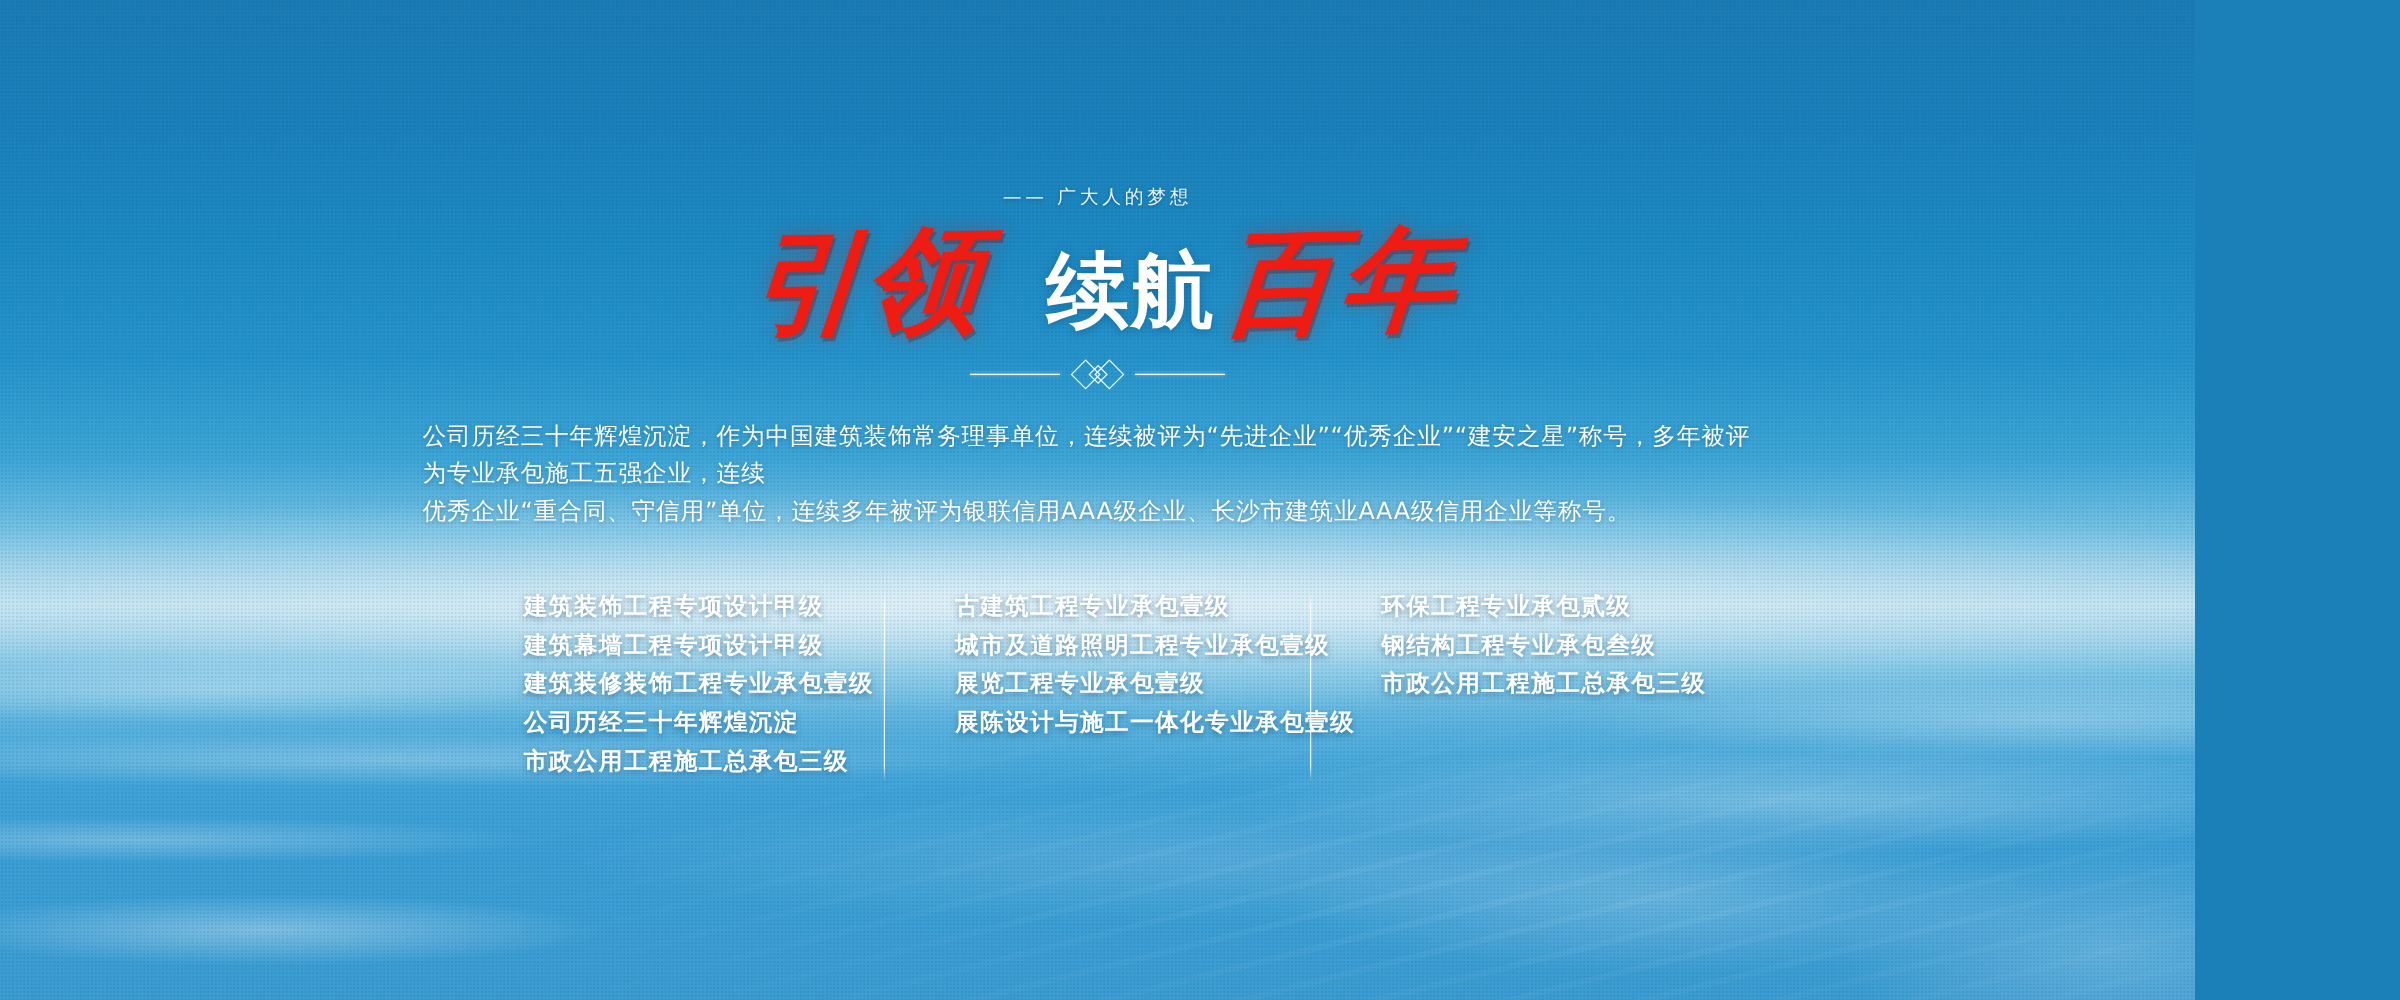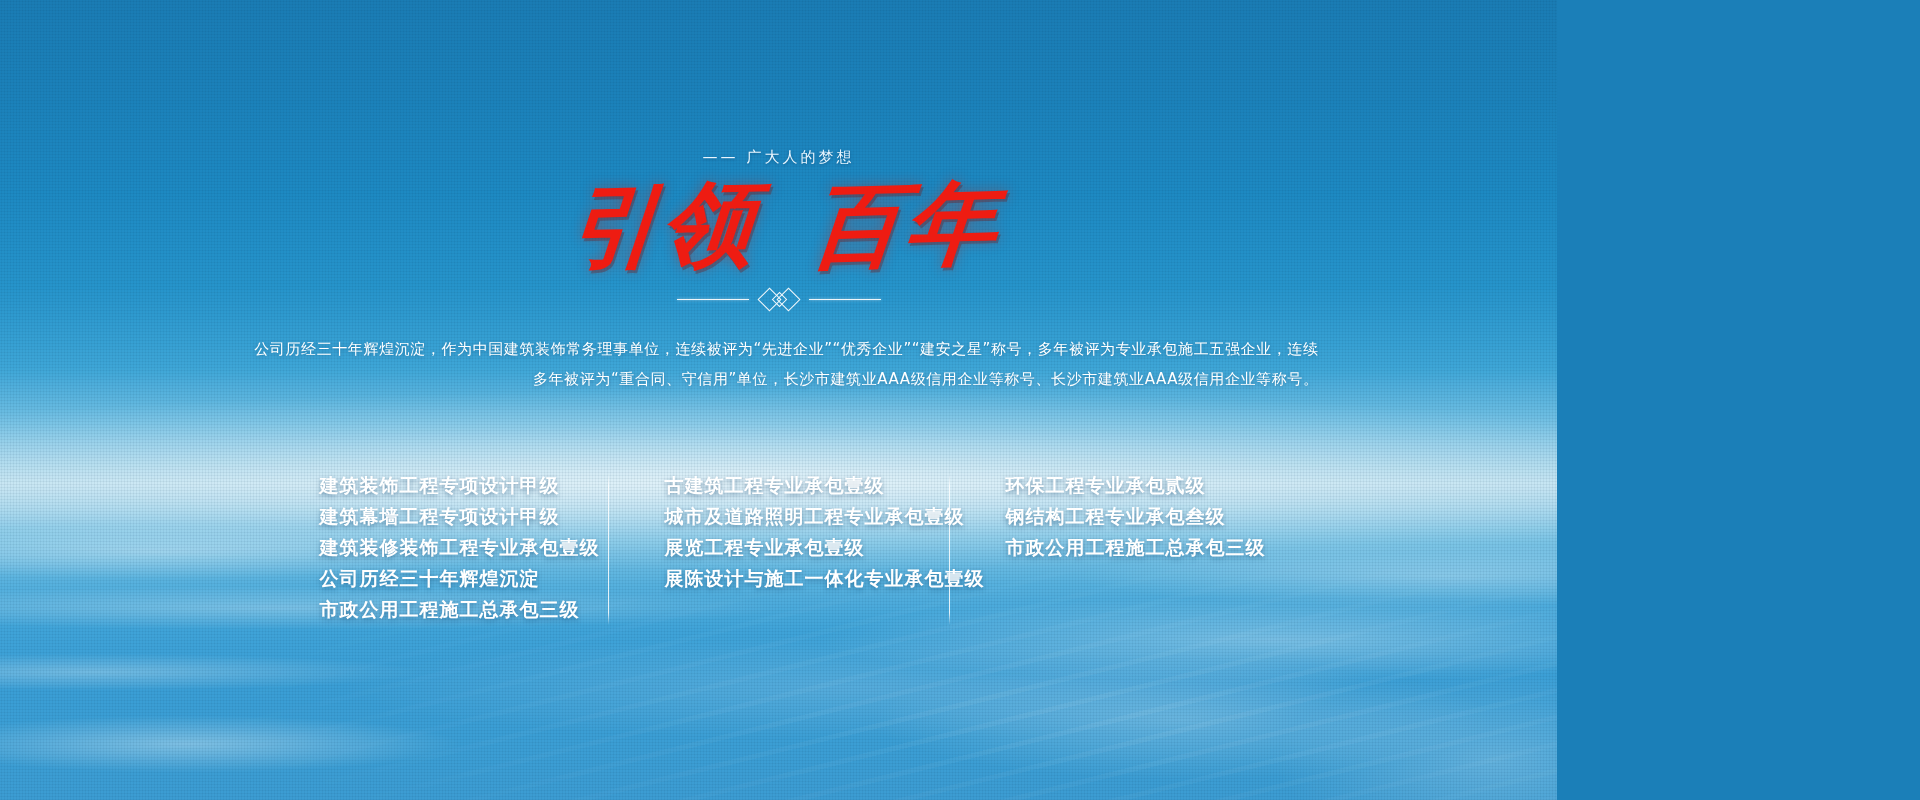--- a/index.html
+++ b/index.html
@@ -7,21 +7,21 @@
   html, body {
     width:1920px; height:800px;
     overflow:hidden;
     background:#1b7fb8;
     font-family:"Liberation Sans","DejaVu Sans",sans-serif;
   }
 
   
   .stage{
     position:relative;
-    width:1557px; height:800px;
+    width:1756px; height:800px;
     overflow:hidden;
     background:
       linear-gradient(to bottom,
         #1a7cb4 0%,
         #1b81ba 12%,
         #1d89c2 24%,
         #2694cb 36%,
         #3ea6d7 46%,
         #74c1e4 53%,
         #a7d7ec 58%,
@@ -148,22 +148,22 @@
     border:1.5px solid #ffffff;
     transform:rotate(45deg);
     margin-left:-5px;
   }
   .divider .dia:first-child{ margin-left:0; }
   .divider .dia.sm{ width:11px; height:11px; margin-left:-4px; }
 
   .blurb{
     margin-top:26px;
     width:1080px;
-    text-align:right;
-    font-size:15px;
+    text-align:left;
+    font-size:19px;
     line-height:30px;
     color:#ffffff;
     letter-spacing:.6px;
     text-shadow:0 1px 4px rgba(0,55,100,.40);
     font-family:"DejaVu Sans","Liberation Sans",sans-serif;
   }
 
   
   .quals{
     position:absolute;
@@ -211,36 +211,37 @@
   <div class="clouds2"></div>
   <div class="halftone"></div>
 
   <div class="content">
 
     <div class="tagline">—— 广大人的梦想</div>
 
     <div class="headline">
       <span class="hl-red">引领</span>
       <span class="hl-gap"></span>
+      <span class="hl-white">续航</span>
       <span class="hl-red tail">百年</span>
     </div>
 
     <div class="divider">
       <span class="line"></span>
       <span class="dias">
         <span class="dia"></span>
         <span class="dia sm"></span>
         <span class="dia"></span>
       </span>
       <span class="line"></span>
     </div>
 
     <div class="blurb">
       <div>公司历经三十年辉煌沉淀，作为中国建筑装饰常务理事单位，连续被评为“先进企业”“优秀企业”“建安之星”称号，多年被评为专业承包施工五强企业，连续</div>
-      <div>多年被评为“重合同、守信用”单位，长沙市建筑业AAA级信用企业等称号、长沙市建筑业AAA级信用企业等称号。</div>
+      <div>优秀企业“重合同、守信用”单位，连续多年被评为银联信用AAA级企业、长沙市建筑业AAA级信用企业等称号。</div>
     </div>
 
   </div>
 
   <div class="quals">
 
     <div class="qcol c1">
       <div class="qi">建筑装饰工程专项设计甲级</div>
       <div class="qi">建筑幕墙工程专项设计甲级</div>
       <div class="qi">建筑装修装饰工程专业承包壹级</div>

